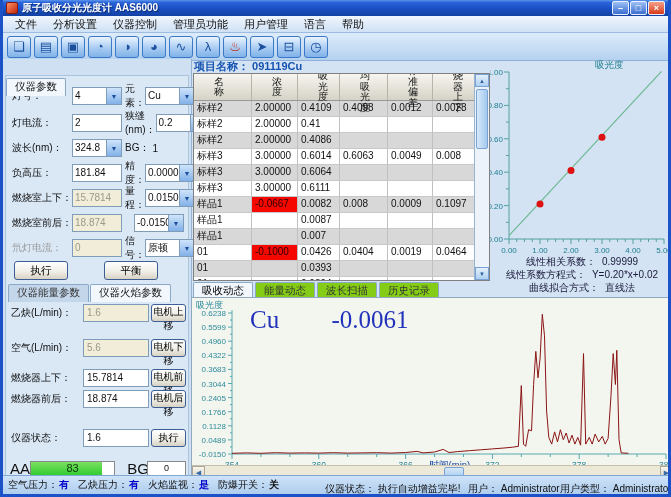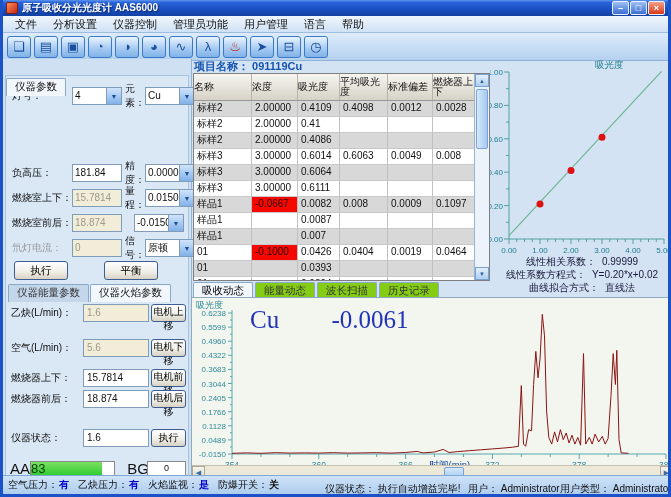--- a/index.html
+++ b/index.html
@@ -55,30 +55,30 @@
   .flame-input{width:58px;height:16px;border:1px solid #7f9db9;background:#fff;font-size:10px;
     line-height:15px;padding:0 3px;flex:0 0 auto;}
   .flame-input.disabled{background:#f2edd9;color:#9a9a8a;}
   .flame-btn{width:52px;height:18px;border:1px solid #3c5e94;border-radius:3px;font-size:10px;
     font-family:"Liberation Sans",sans-serif;
     background:linear-gradient(180deg,#ffffff,#f0efe8 55%,#d8d2c4);padding:0;margin-left:auto;}
   .aabg-row{position:absolute;left:4px;right:2px;height:15px;display:flex;align-items:center;}
   .meter-label{font-size:15px;width:20px;}
   .progress{position:relative;width:86px;height:13px;border:1px solid #888;background:#fff;margin-right:12px;}
   .progress-fill{position:absolute;left:0;top:0;bottom:0;background:linear-gradient(180deg,#7ae060,#22aa22);}
-  .progress-text{position:absolute;inset:0;font-size:13px;line-height:13px;color:#0a3a0a;}
+  .progress-text{position:absolute;inset:0;text-align:center;font-size:11px;line-height:13px;color:#0a3a0a;}
   .bg-box{width:38px;height:13px;border:1px solid #888;background:#fff;text-align:center;
     font-size:9px;line-height:13px;}
   
   .mid-top{position:absolute;left:188px;top:59px;width:299px;height:222px;}
   .project-line{height:14px;font-size:11px;font-weight:bold;color:#1553b0;padding-left:3px;}
   .res-table{position:absolute;top:14px;left:2px;right:0;bottom:0;border:1px solid #808080;background:#fff;overflow:hidden;}
   .tb-head{display:flex;height:26px;background:linear-gradient(180deg,#f6f5f0,#d6d2c6);
     border-bottom:1px solid #999;}
-  .tb-hc{border-right:1px solid #b8b4a8;display:flex;align-items:center;padding:0 0;
+  .tb-hc{border-right:1px solid #b8b4a8;display:flex;align-items:center;padding:0 20px;
     font-size:10px;line-height:1.05;box-sizing:border-box;flex:0 0 auto;}
   .tb-row{display:flex;height:15px;border-bottom:1px solid #c8c8c8;background:#fff;}
   .tb-row.row-alt{background:#d8d8d8;}
   .tb-cell{border-right:1px solid #c0c0c0;padding:0 3px;font-size:10px;line-height:14px;
     overflow:hidden;white-space:nowrap;box-sizing:border-box;flex:0 0 auto;}
   .cell-flag{background:#f50800;color:#2a0000;}
   .vscroll{position:absolute;right:0;top:0;bottom:0;width:14px;background:#ecf3fb;border-left:1px solid #9ab4d0;}
   .sb-btn{position:absolute;left:0;right:0;height:13px;background:linear-gradient(180deg,#e3f0fc,#aed0f2);
     border:1px solid #7aa2d4;color:#2c5f9e;font-size:6px;text-align:center;line-height:12px;box-sizing:border-box;}
   .sb-thumb{position:absolute;left:1px;right:1px;border:1px solid #7aa2d4;border-radius:2px;
@@ -195,20 +195,38 @@
           <span class="field-label">灯号：</span>
           <div class="xp-combo">
             <span class="combo-val">4</span>
             <span class="combo-arrow">▼</span>
           </div>
           <span class="field-label2">元素：</span>
           <div class="xp-combo">
             <span class="combo-val">Cu</span>
             <span class="combo-arrow">▼</span>
           </div>
+        </div>
+        <div class="form-row" style="top: 37px;">
+          <span class="field-label">灯电流：</span>
+          <div class="xp-input">2</div>
+          <span class="field-label2">狭缝(nm)：</span>
+          <div class="xp-combo">
+            <span class="combo-val">0.2</span>
+            <span class="combo-arrow">▼</span>
+          </div>
+        </div>
+        <div class="form-row" style="top: 62px;">
+          <span class="field-label">波长(nm)：</span>
+          <div class="xp-combo">
+            <span class="combo-val">324.8</span>
+            <span class="combo-arrow">▼</span>
+          </div>
+          <span class="field-label2">BG：</span>
+          <span class="static-val">1</span>
         </div>
         <div class="form-row" style="top: 87px;">
           <span class="field-label">负高压：</span>
           <div class="xp-input">181.84</div>
           <span class="field-label2">精度：</span>
           <div class="xp-combo">
             <span class="combo-val">0.0000</span>
             <span class="combo-arrow">▼</span>
           </div>
         </div>

